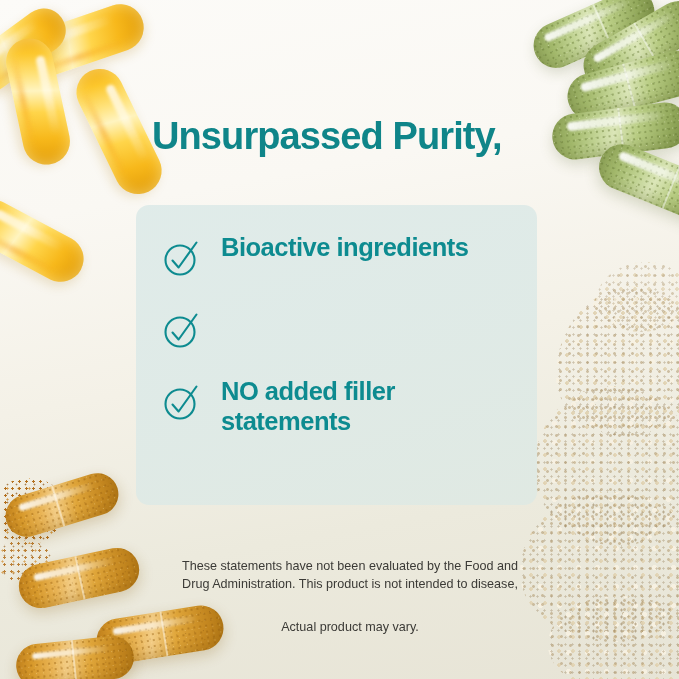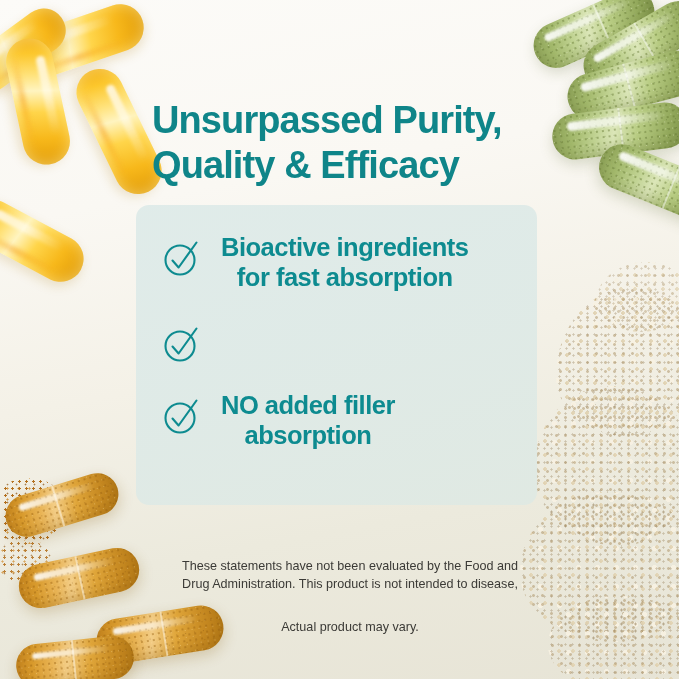--- a/index.html
+++ b/index.html
@@ -203,21 +203,21 @@
 
   
   .content {
     position: absolute;
     inset: 0;
   }
 
   .headline {
     position: absolute;
     left: 152px;
-    top: 73px;
+    top: 89px;
     width: 430px;
     font-size: 38px;
     font-weight: bold;
     line-height: 1.18;
     letter-spacing: -0.9px;
     color: #0f8589;
   }
   .headline .line { display: block; white-space: nowrap; }
 
   .card {
@@ -236,21 +236,20 @@
   .bullets {
     position: absolute;
     left: 25px;
     top: 27px;
     right: 14px;
   }
   .bullet {
     display: flex;
     align-items: flex-start;
     margin-bottom: 26px;
-    text-align: center;
   }
   .bullet:last-child { margin-bottom: 0; }
 
   .check-icon {
     flex: 0 0 auto;
     width: 42px;
     height: 42px;
     margin-top: 4px;
     margin-right: 18px;
   }
@@ -363,36 +362,34 @@
           <div class="seam" style="left:48%;"></div>
       </div>
     </div>
 
   </div>
 
   <div class="content">
 
     <h1 class="headline">
       <span class="line">Unsurpassed Purity,</span>
-      <span class="line">Quality &amp; Efficacy</span>
     </h1>
 
     <div class="card">
       <div class="bullets">
 
         <div class="bullet">
           <span class="check-icon">
             <svg viewBox="0 0 42 42" xmlns="http://www.w3.org/2000/svg">
               <circle cx="19" cy="24" r="14.5" fill="none" stroke="#0d8b90" stroke-width="2.1"></circle>
               <path d="M11.5 24.5 L17.6 31.5 L35.5 6.5" fill="none" stroke="#0d8b90" stroke-width="2.1" stroke-linecap="round" stroke-linejoin="round"></path>
             </svg>
           </span>
           <span class="bullet-text">
             <span class="line">Bioactive ingredients</span>
-            <span class="line">for fast absorption</span>
           </span>
         </div>
 
         <div class="bullet">
           <span class="check-icon">
             <svg viewBox="0 0 42 42" xmlns="http://www.w3.org/2000/svg">
               <circle cx="19" cy="24" r="14.5" fill="none" stroke="#0d8b90" stroke-width="2.1"></circle>
               <path d="M11.5 24.5 L17.6 31.5 L35.5 6.5" fill="none" stroke="#0d8b90" stroke-width="2.1" stroke-linecap="round" stroke-linejoin="round"></path>
             </svg>
           </span>
@@ -400,21 +397,21 @@
 
         <div class="bullet">
           <span class="check-icon">
             <svg viewBox="0 0 42 42" xmlns="http://www.w3.org/2000/svg">
               <circle cx="19" cy="24" r="14.5" fill="none" stroke="#0d8b90" stroke-width="2.1"></circle>
               <path d="M11.5 24.5 L17.6 31.5 L35.5 6.5" fill="none" stroke="#0d8b90" stroke-width="2.1" stroke-linecap="round" stroke-linejoin="round"></path>
             </svg>
           </span>
           <span class="bullet-text">
             <span class="line">NO added filler</span>
-            <span class="line">absorption</span>
+            <span class="line">statements</span>
           </span>
         </div>
 
       </div>
     </div>
 
     <div class="disclaimer">
       <span class="line">These statements have not been evaluated by the Food and</span>
       <span class="line">Drug Administration. This product is not intended to disease,</span>
     </div>

